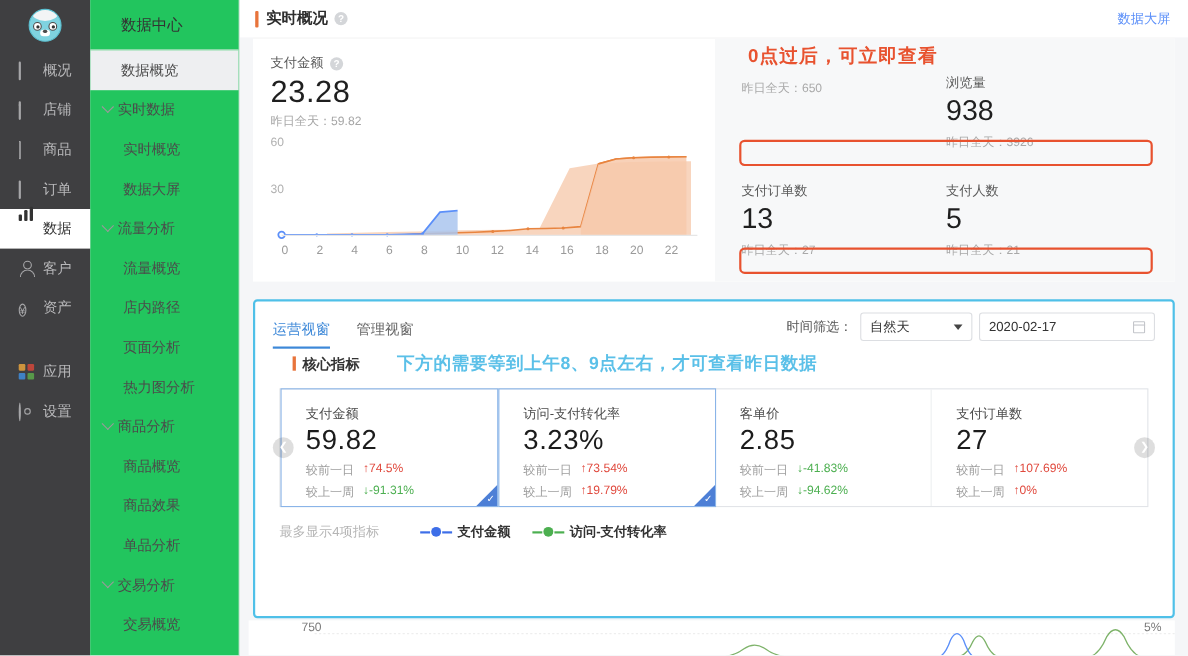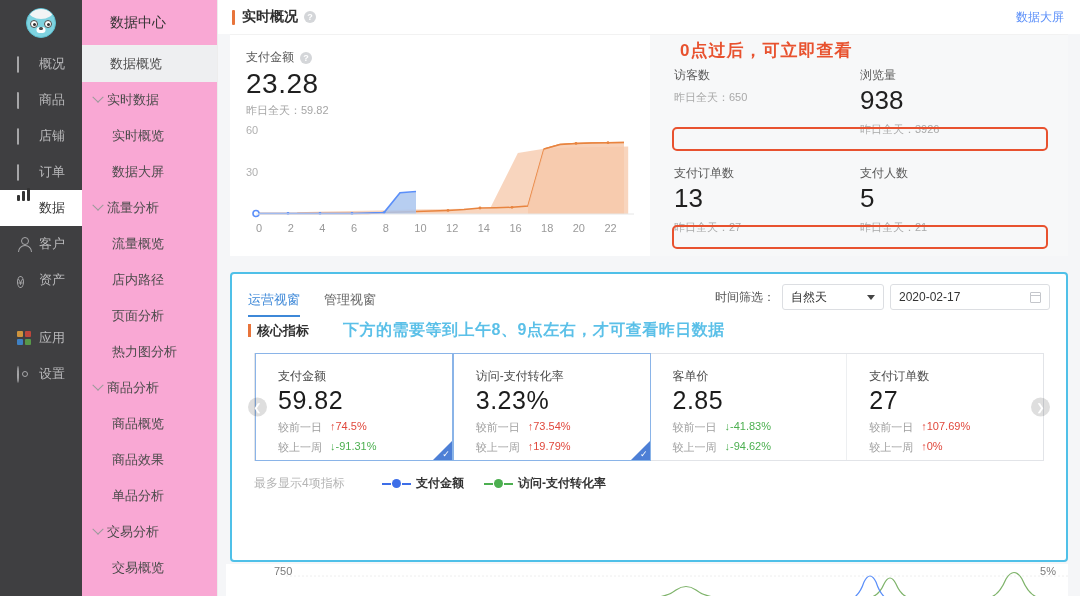--- a/index.html
+++ b/index.html
@@ -77,21 +77,21 @@
   .ic-apps i{position:absolute;width:6px;height:6px;border-radius:1px;}
   .ic-apps i:nth-child(1){left:0;top:0;background:#e8a33d;}
   .ic-apps i:nth-child(2){left:8px;top:0;background:#d4483b;}
   .ic-apps i:nth-child(3){left:0;top:8px;background:#3f8ddb;}
   .ic-apps i:nth-child(4){left:8px;top:8px;background:#5ca84b;}
   .ic-gear{width:14px;height:14px;border:1.3px solid currentColor;border-radius:50%;position:relative;}
   .ic-gear::after{content:'';position:absolute;left:4px;top:4px;width:4px;height:4px;border:1.3px solid currentColor;border-radius:50%;}
 
   
   .subnav {
-    width: 136px; background: #f9a8d4; flex: none;
+    width: 136px; background: #22c55e; flex: none;
     border-right: 1px solid #ededed; overflow: hidden;
   }
   .subnav-title {
     height: 46px; display: flex; align-items: center; padding-left: 28px;
     font-size: 14px; color: #333; border-bottom: 1px solid #f0f0f0;
   }
   .nav-item {
     height: 36px; display: flex; align-items: center; font-size: 13px;
     color: #4b4b4b; cursor: pointer;
   }
@@ -170,21 +170,21 @@
     border-right: 4px solid transparent; border-top: 5px solid #444; }
   .datebox {
     width: 160px; height: 26px; border: 1px solid #dcdee2; border-radius: 3px;
     display: flex; align-items: center; padding: 0 8px; font-size: 12px; color: #333;
     margin-left: 6px; background: #fff; cursor: pointer;
   }
   .cal-ico { margin-left: auto; width: 11px; height: 11px; border: 1.2px solid #c4c6cb; border-radius: 1px; position: relative; }
   .cal-ico::before { content:''; position:absolute; left:-1px; right:-1px; top:2px; height:1.2px; background:#c4c6cb;}
 
   .corerow { display: flex; align-items: center; padding: 0 16px 6px; }
-  .core-tag { display: flex; align-items: center; font-size: 13px; font-weight: bold; color: #333; }
+  .core-tag { display: flex; align-items: center; font-size: 13px; font-weight: bold; color: #333; margin-left: 18px; }
   .core-bar { width: 3px; height: 13px; background: #e8743b; margin-right: 6px; }
   .annot-blue { color: #5bc0e8; font-size: 16px; font-weight: bold; margin-left: 34px; letter-spacing: .5px; }
 
   .cards {
     margin: 6px 22px 0; border: 1px solid #e2e4e8; display: flex; height: 108px;
     position: relative; background: #fff;
   }
   .card { flex: 1; padding: 14px 0 0 22px; position: relative; border-right: 1px solid #edeff1; }
   .card:last-child { border-right: none; }
   .card.sel { border: 1px solid #8ab4e8; margin: -1px 0; }
@@ -231,26 +231,26 @@
           <div class="eye r"></div>
         <div class="snout"></div>
           <div class="nose"></div>
       </div>
     </div>
     <div class="rail-item">
       <span class="ico"><span class="ic-box"></span></span>
       <span>概况</span>
     </div>
     <div class="rail-item">
+      <span class="ico"><span class="ic-shop"></span></span>
+      <span>店铺</span>
+    </div>
+    <div class="rail-item">
       <span class="ico"><span class="ic-tag"></span></span>
       <span>商品</span>
-    </div>
-    <div class="rail-item">
-      <span class="ico"><span class="ic-shop"></span></span>
-      <span>店铺</span>
     </div>
     <div class="rail-item">
       <span class="ico"><span class="ic-list"></span></span>
       <span>订单</span>
     </div>
     <div class="rail-item active">
       <span class="ico"><span class="ic-bars"><i></i><i></i><i></i></span></span>
       <span>数据</span>
     </div>
     <div class="rail-item">
@@ -387,21 +387,20 @@
             <span>22</span>
           </div>
         </div>
       </div>
 
       <div class="rt-metrics">
         <div class="annot-red">0点过后，可立即查看</div>
 
         <div class="mrow" style="margin-top:2px;">
           <div class="mcell">
-            <div class="m-name">访客数</div>
             <div class="m-sub">昨日全天：650</div>
           </div>
           <div class="mcell">
             <div class="m-name">浏览量</div>
             <div class="m-val">938</div>
             <div class="m-sub">昨日全天：3926</div>
           </div>
           <div class="redbox" style="left:-2px; right:-2px; top:60px; height:24px;"></div>
         </div>
 

